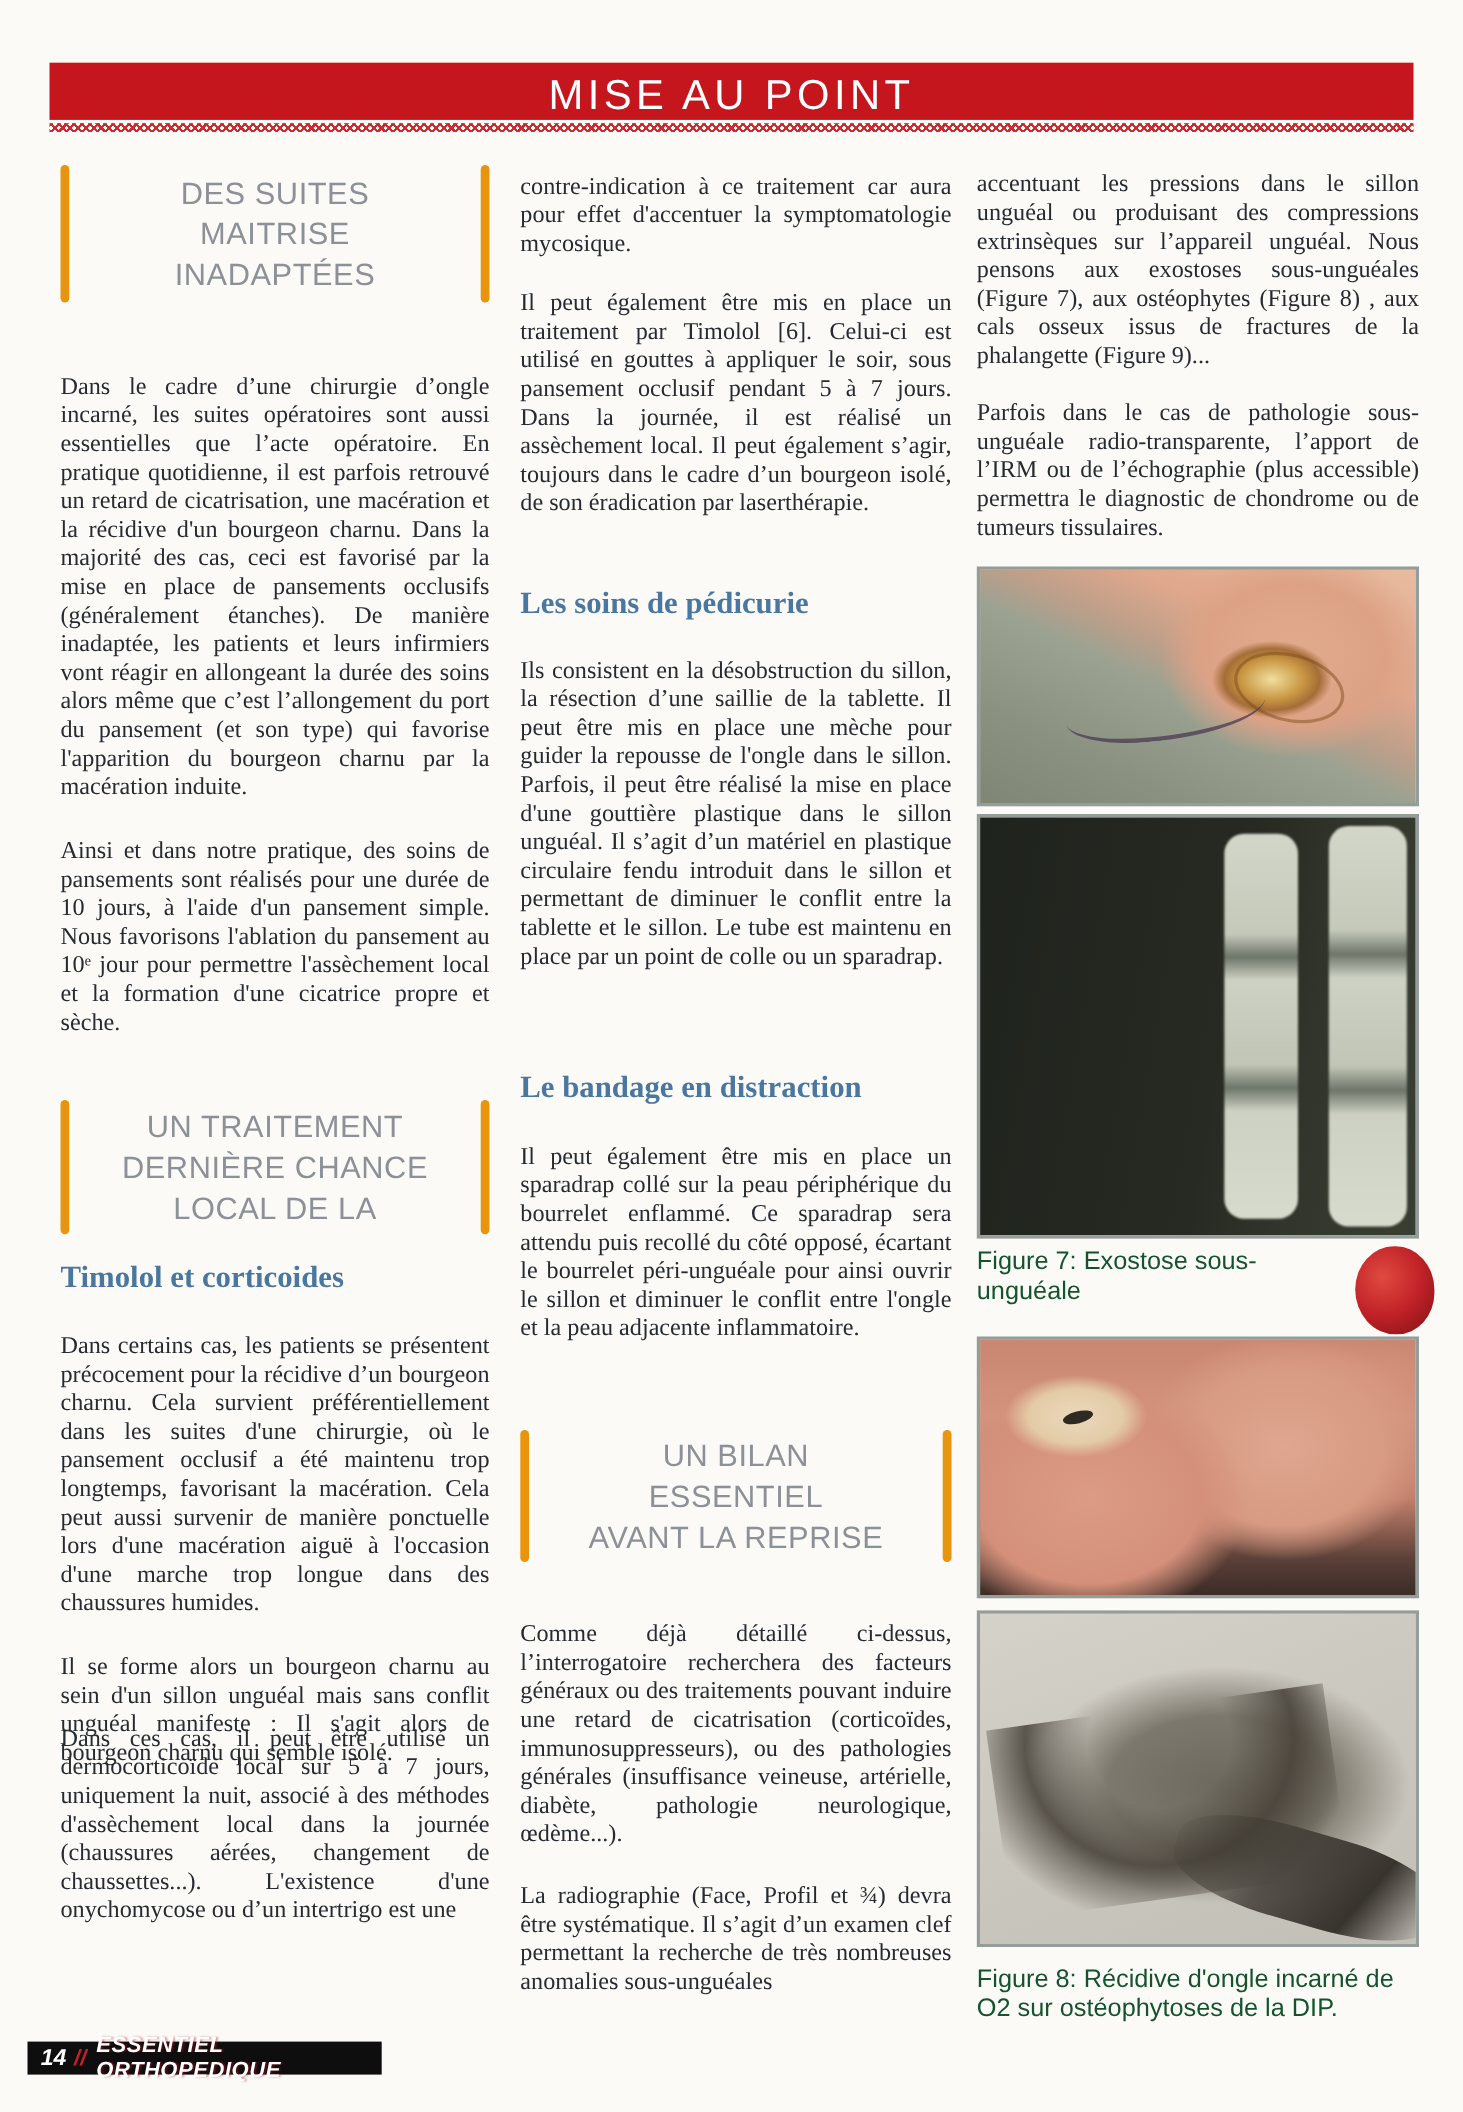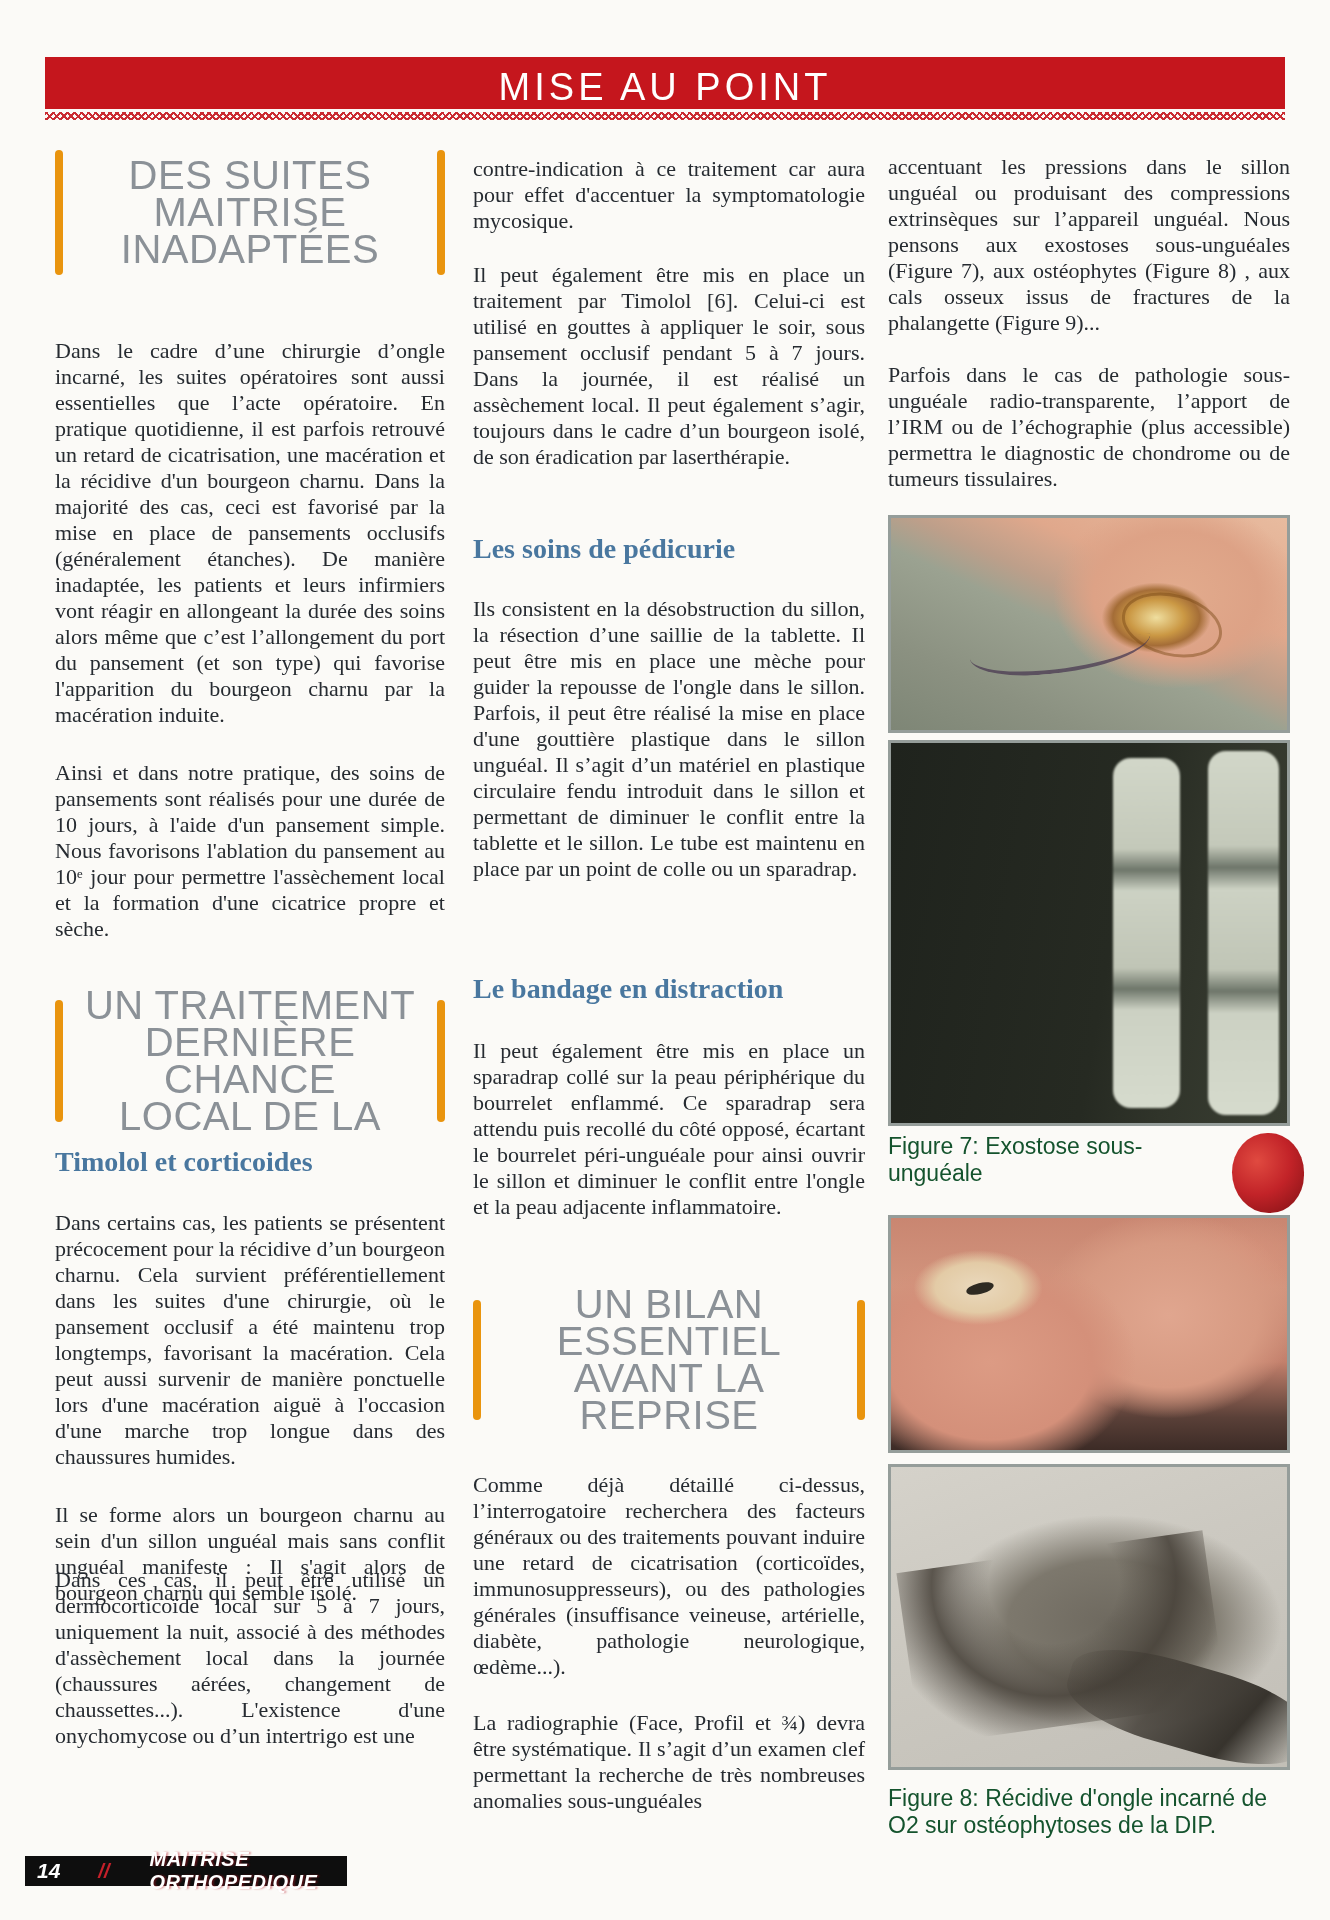--- a/index.html
+++ b/index.html
@@ -26,21 +26,21 @@
       repeating-linear-gradient(-45deg,#c5161d 0 2px,transparent 2px 5px);
     opacity:.9;
   }
   
   .head-block{display:flex;align-items:stretch;}
   .hbar{width:8px;background:#e9940e;border-radius:4px;flex:0 0 8px;}
   .head-text{
     flex:1;display:flex;flex-direction:column;justify-content:center;
     text-align:center;
     font-family:"Liberation Sans",sans-serif;
-    font-size:40px;line-height:37px;color:#8b9197;letter-spacing:.5px;
+    font-size:28px;line-height:37px;color:#8b9197;letter-spacing:.5px;
   }
   .head-text span{display:block;}
   .subhead{
     font-family:"Liberation Serif",serif;
     font-weight:bold;font-size:28px;line-height:32px;color:#49779f;
   }
   
   .body-text{
     font-size:22px;line-height:26px;color:#262b31;
     text-align:justify;
@@ -108,21 +108,20 @@
     background:linear-gradient(115deg, transparent 0%, rgba(60,55,48,.8) 40%, rgba(40,36,30,.9) 70%, transparent 95%);
     transform:rotate(16deg);border-radius:40%;
   }
   
   .footer{
     background:#0e0e0e;color:#fff;
     display:flex;align-items:center;
     font-family:"Liberation Sans",sans-serif;
     font-style:italic;font-weight:bold;
     padding-left:12px;
-    gap:31px;
   }
   .footer .pageno{font-size:21px;}
   .footer .sep{color:#c5202a;font-size:20px;margin:0 9px 0 7px;}
   .footer .mag{font-size:20px;letter-spacing:.5px;text-shadow:2px 0 2px rgba(180,20,30,.45);}
 </style>
 </head>
 <body>
 
 <div class="abs banner" style="left:45px;top:57px;width:1240px;height:52px;">
   <div class="banner-title">MISE AU POINT</div>
@@ -203,14 +202,14 @@
 <div class="abs fig fig-xray2" style="left:888px;top:1464px;width:402px;height:306px;">
   <div class="claw"></div>
   <div class="streak"></div>
 </div>
 
 <div class="abs caption" style="left:888px;top:1785px;width:402px;">Figure 8: Récidive d'ongle incarné de O2 sur ostéophytoses de la DIP.</div>
 
 <div class="abs footer" style="left:25px;top:1856px;width:322px;height:30px;">
   <span class="pageno">14</span>
   <span class="sep">//</span>
-  <span class="mag">MAITRISE ORTHOPEDIQUE</span>
+  <span class="mag">ESSENTIEL ORTHOPEDIQUE</span>
 </div>
 
 </body></html>

